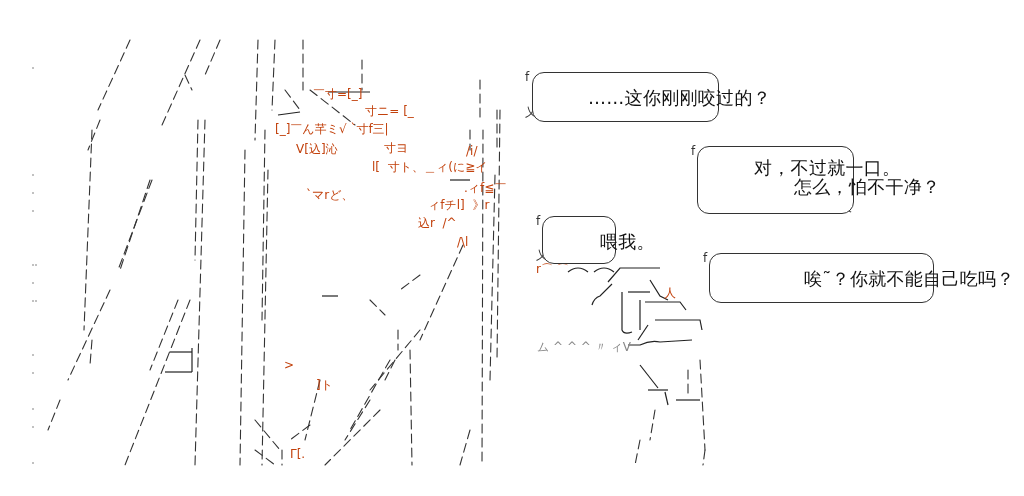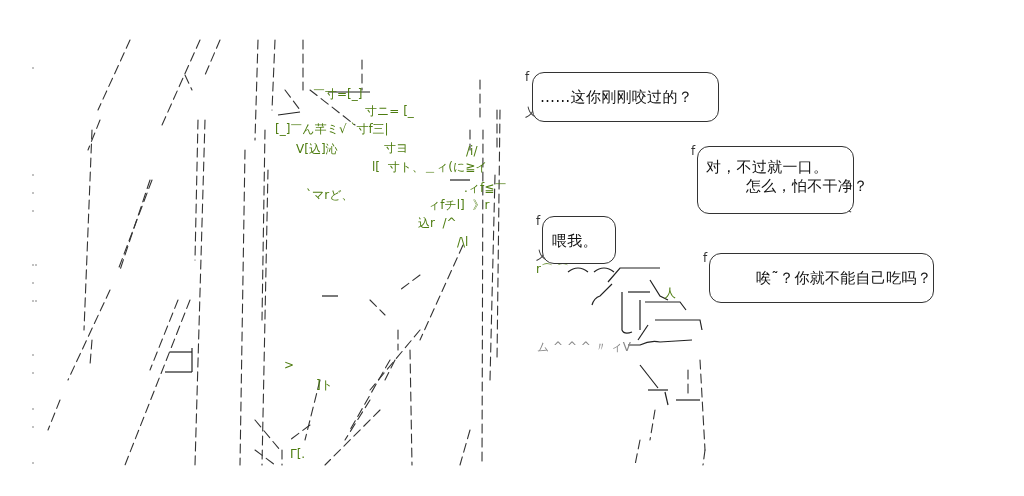--- a/index.html
+++ b/index.html
@@ -1,21 +1,21 @@
 <!DOCTYPE html>
 <html><head>
 <meta charset="utf-8">
 <style>
   html, body { margin:0; padding:0; background:#ffffff; }
   body { width:1024px; height:496px; position:relative; overflow:hidden;
          font-family: "DejaVu Sans", sans-serif; color:#1a1a1a; }
   #art { position:absolute; left:0; top:0; width:1024px; height:496px; }
-  .aa { position:absolute; font-size:12px; line-height:14px; white-space:pre; color:#4d7c0f; }
+  .aa { position:absolute; font-size:12px; line-height:14px; white-space:pre; color:#c2410c; }
   .bubble { position:absolute; border:1.2px solid #333; border-radius:12px; background:#fff; }
-  .btext { position:absolute; font-size:15px; line-height:19px; color:#111; white-space:pre; letter-spacing:0.3px; }
+  .btext { position:absolute; font-size:18px; line-height:19px; color:#111; white-space:pre; letter-spacing:0.3px;margin-left:48px; }
   .tail { position:absolute; font-size:12px; line-height:14px; color:#333; white-space:pre; }
 </style>
 </head>
 <body>
 
 <svg id="art" viewBox="0 0 1024 496" xmlns="http://www.w3.org/2000/svg">
   <g stroke="#333" stroke-width="1.1" fill="none" stroke-dasharray="9 5" stroke-linecap="round">
 
     <line x1="130" y1="40" x2="98" y2="110"></line>
     <line x1="100" y1="120" x2="88" y2="150"></line>
@@ -139,21 +139,21 @@
 <div class="aa" style="left:537px;top:340px;color:#888;">ム ^ ^ ^ 〃 ィV</div>
 
 <div class="tail" style="left:525px;top:70px;">f</div>
 <div class="tail" style="left:525px;top:105px;">乂</div>
 <div class="bubble" style="left:532px;top:72px;width:185px;height:48px;"></div>
 <div class="btext" style="left:540px;top:88px;">……这你刚刚咬过的？</div>
 
 <div class="tail" style="left:691px;top:144px;">f</div>
 <div class="tail" style="left:840px;top:200px;">乂</div>
 <div class="bubble" style="left:697px;top:146px;width:155px;height:66px;"></div>
-<div class="btext" style="left:706px;top:158px;font-family:Liberation Serif, serif;">对，不过就一口。</div>
+<div class="btext" style="left:706px;top:158px;">对，不过就一口。</div>
 <div class="btext" style="left:746px;top:177px;">怎么，怕不干净？</div>
 
 <div class="tail" style="left:536px;top:214px;">f</div>
 <div class="tail" style="left:536px;top:248px;">乂</div>
 <div class="bubble" style="left:542px;top:216px;width:72px;height:46px;"></div>
 <div class="btext" style="left:552px;top:232px;">喂我。</div>
 
 <div class="tail" style="left:703px;top:251px;">f</div>
 <div class="tail" style="left:915px;top:289px;">乂</div>
 <div class="bubble" style="left:709px;top:253px;width:223px;height:48px;"></div>

